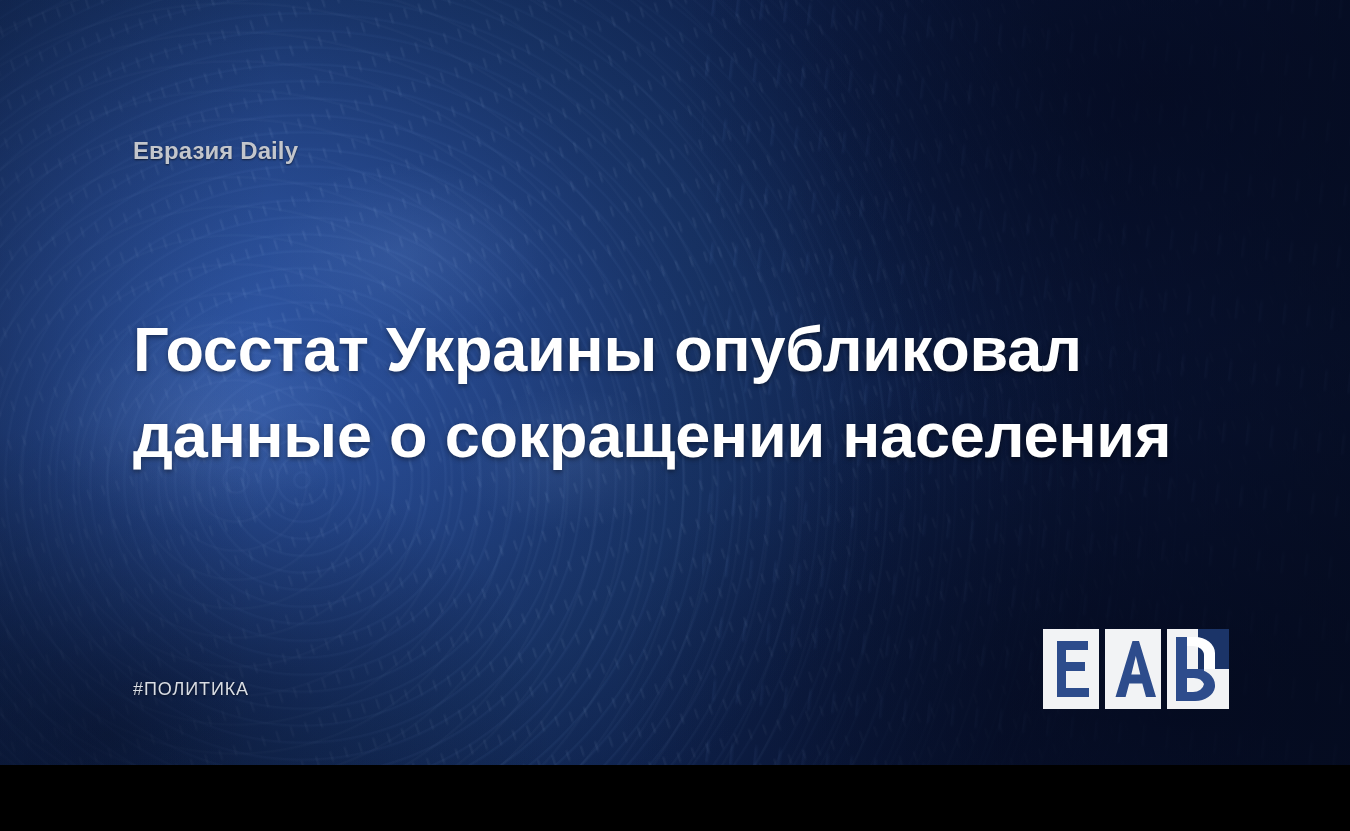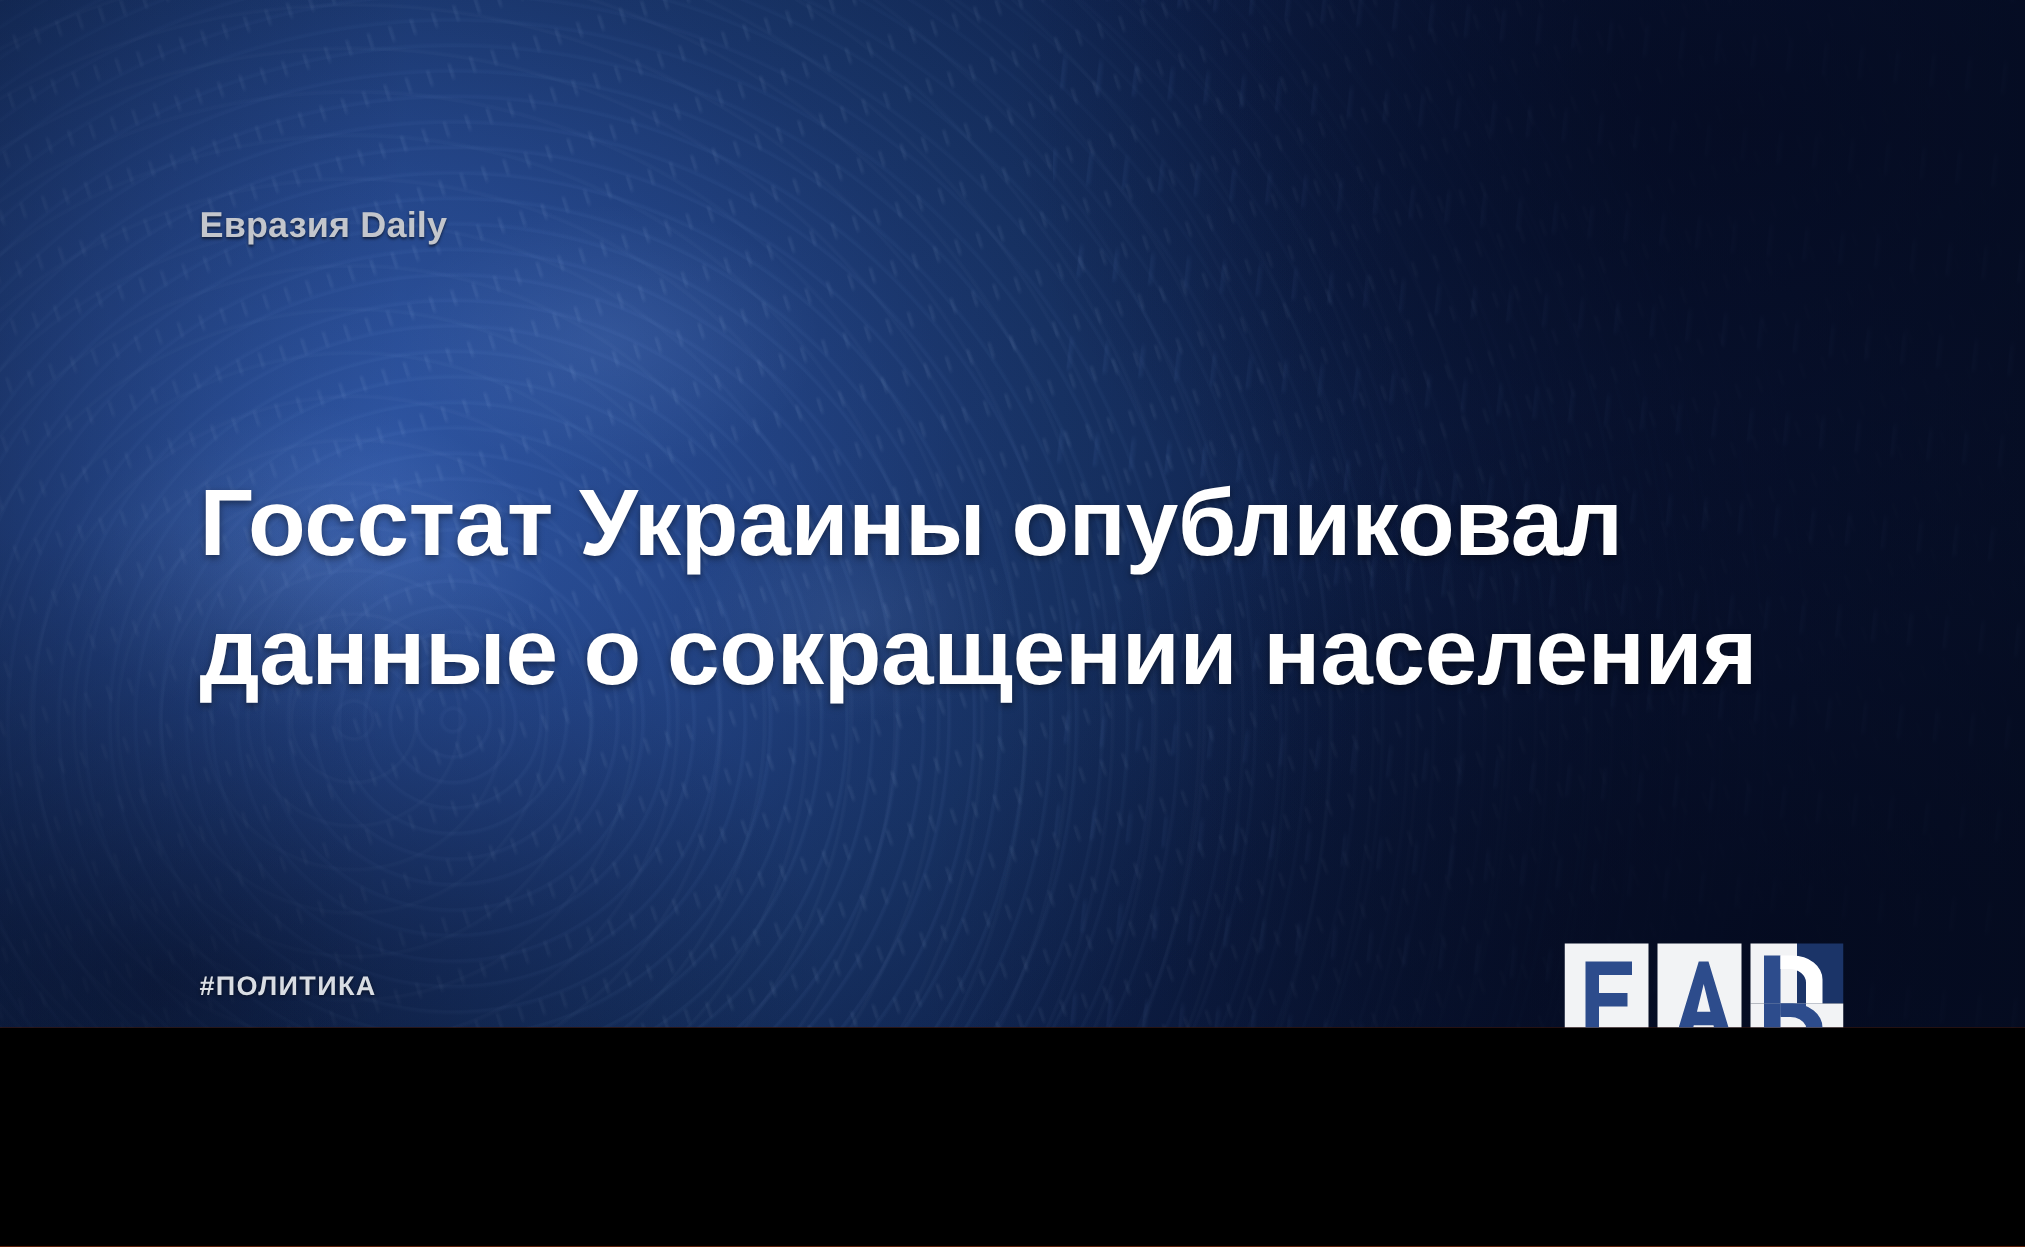--- a/index.html
+++ b/index.html
@@ -3,24 +3,24 @@
 <meta charset="utf-8">
 <style>
   html, body {
     margin: 0;
     padding: 0;
     background: #000;
   }
   .card {
     position: relative;
     width: 1350px;
-    height: 685px;
+    height: 765px;
     overflow: hidden;
     font-family: "Liberation Sans", "DejaVu Sans", sans-serif;
-    background: #c2410c;
+    background: #1d4ed8;
   }
 
   
   .bg-base {
     position: absolute;
     inset: 0;
     background:
       radial-gradient(ellipse 900px 760px at 18% 46%, #2a4d96 0%, #21407f 26%, #16305f 52%, #0e2049 74%, #0a1638 100%),
       linear-gradient(100deg, #17356d 0%, #132c5e 32%, #0d1f48 62%, #081531 100%);
   }
@@ -158,23 +158,23 @@
     line-height: 1.36;
     font-weight: bold;
     color: #ffffff;
     letter-spacing: -0.2px;
     text-shadow: 0 2px 5px rgba(0,0,0,0.42);
   }
 
   .tag {
     position: absolute;
     left: 133px;
-    top: 647px;
+    top: 679px;
     font-size: 18px;
-    font-weight: bold;
+    font-weight: normal;
     color: #d9dde3;
     letter-spacing: 0.9px;
     text-shadow: 0 1px 3px rgba(0,0,0,0.55);
     white-space: nowrap;
     text-align: center;
   }
 
   
   .logo {
     position: absolute;

